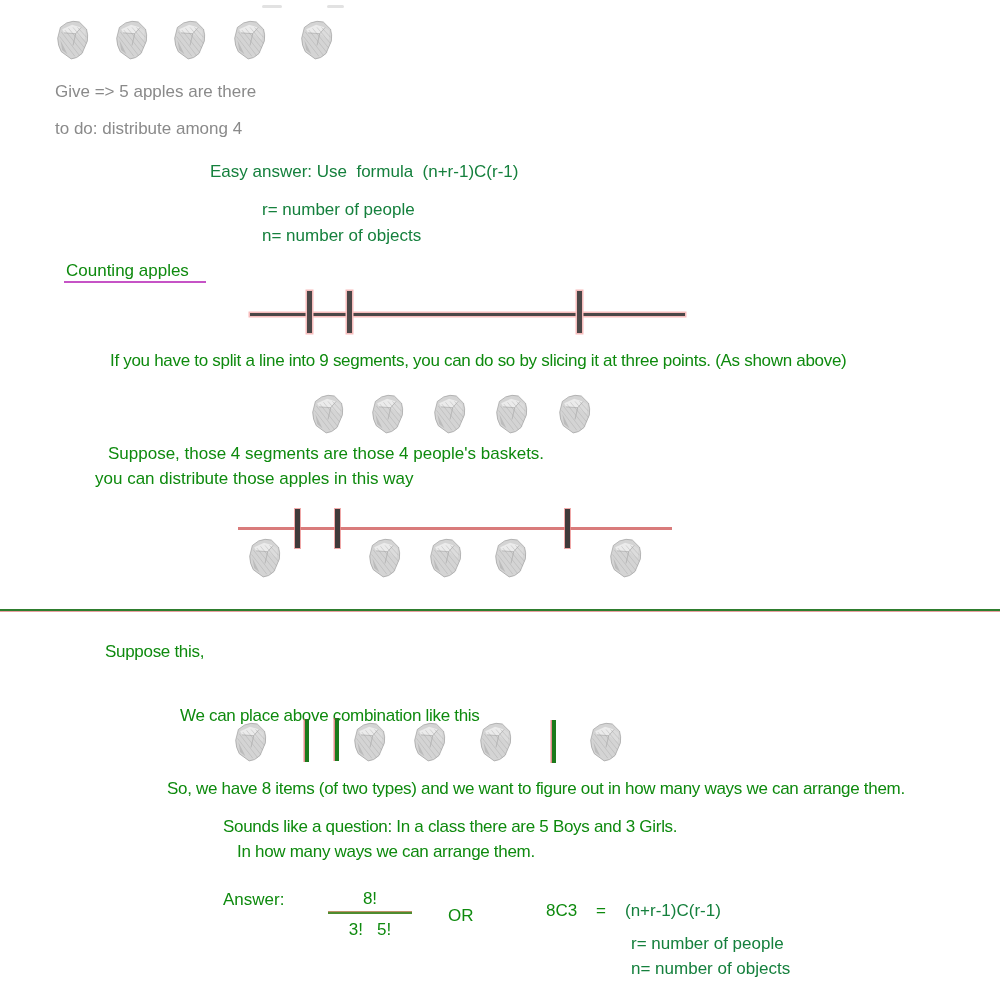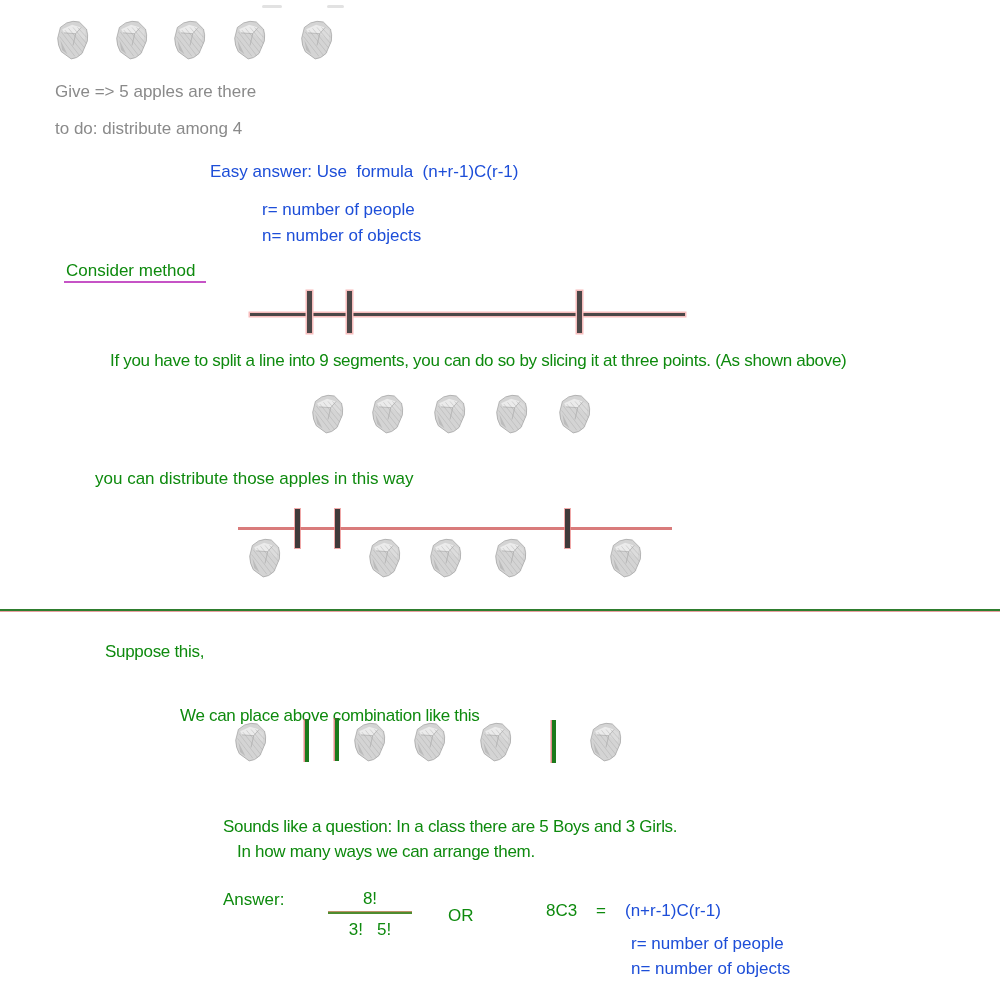--- a/index.html
+++ b/index.html
@@ -3,21 +3,21 @@
 <meta charset="utf-8">
 <style>
   html,body { margin:0; padding:0; background:#ffffff; }
   #canvas {
     position:relative; width:1000px; height:1000px; background:#ffffff;
     font-family:"Liberation Sans", sans-serif; overflow:hidden;
   }
   .txt { position:absolute; font-size:17px; line-height:1.15; white-space:nowrap; }
   .pre { white-space:pre; }
   .gray    { color:#8a8a8a; }
-  .magenta { color:#1d4ed8; }
+  .magenta { color:#15803d; }
   .green   { color:#0e8a0e; }
   .cond    { letter-spacing:-0.3px; }
 
   
   .apple { position:absolute; width:36px; height:42px; }
 
   
   .d1-h { position:absolute; height:3px; background:#4b4747; box-shadow:0 0 0 1.5px #f7bcbc; }
   .d1-t { position:absolute; width:5px; height:42px; background:#4b4747; box-shadow:0 0 0 1.5px #f7bcbc; }
 
@@ -78,21 +78,21 @@
       <use href="#apple-shape"></use>
     </svg>
 
   <div class="txt gray" style="left:55px; top:82px;">Give =&gt; 5 apples are there</div>
   <div class="txt gray" style="left:55px; top:119px;">to do: distribute among 4</div>
 
   <div class="txt magenta pre" style="left:210px; top:162px;">Easy answer: Use  formula  (n+r-1)C(r-1)</div>
   <div class="txt magenta" style="left:262px; top:200px;">r= number of people</div>
   <div class="txt magenta" style="left:262px; top:226px;">n= number of objects</div>
 
-  <div class="txt green" style="left:66px; top:261px;">Consider method</div>
+  <div class="txt green" style="left:66px; top:261px;">Counting apples</div>
   <div class="underline-mark" style="left:64px; top:281px; width:142px;"></div>
 
   <div class="d1-h" style="left:250px; top:313px; width:435px;"></div>
   <div class="d1-t" style="left:307px; top:291px;"></div>
   <div class="d1-t" style="left:347px; top:291px;"></div>
   <div class="d1-t" style="left:577px; top:291px;"></div>
 
   <div class="txt green cond" style="left:110px; top:351px;">If you have to split a line into 9 segments, you can do so by slicing it at three points. (As shown above)</div>
 
   <svg class="apple" style="left:310px; top:393px;" viewBox="0 0 40 44">
@@ -104,20 +104,21 @@
   <svg class="apple" style="left:432px; top:393px;" viewBox="0 0 40 44">
       <use href="#apple-shape"></use>
     </svg>
   <svg class="apple" style="left:494px; top:393px;" viewBox="0 0 40 44">
       <use href="#apple-shape"></use>
     </svg>
   <svg class="apple" style="left:557px; top:393px;" viewBox="0 0 40 44">
       <use href="#apple-shape"></use>
     </svg>
 
+  <div class="txt green" style="left:108px; top:444px;">Suppose, those 4 segments are those 4 people's baskets.</div>
   <div class="txt green" style="left:95px; top:469px;">you can distribute those apples in this way</div>
 
   <div class="d2-h" style="left:238px; top:527px; width:434px;"></div>
   <div class="d2-t" style="left:295px; top:509px;"></div>
   <div class="d2-t" style="left:335px; top:509px;"></div>
   <div class="d2-t" style="left:565px; top:509px;"></div>
   <svg class="apple" style="left:247px; top:537px;" viewBox="0 0 40 44">
       <use href="#apple-shape"></use>
     </svg>
   <svg class="apple" style="left:367px; top:537px;" viewBox="0 0 40 44">
@@ -150,20 +151,21 @@
       <use href="#apple-shape"></use>
     </svg>
   <svg class="apple" style="left:478px; top:721px;" viewBox="0 0 40 44">
       <use href="#apple-shape"></use>
     </svg>
   <div class="cbar" style="left:552px; top:720px;"></div>
   <svg class="apple" style="left:588px; top:721px;" viewBox="0 0 40 44">
       <use href="#apple-shape"></use>
     </svg>
 
+  <div class="txt green cond" style="left:167px; top:779px;">So, we have 8 items (of two types) and we want to figure out in how many ways we can arrange them.</div>
   <div class="txt green cond" style="left:223px; top:817px;">Sounds like a question: In a class there are 5 Boys and 3 Girls.</div>
   <div class="txt green cond" style="left:237px; top:842px;">In how many ways we can arrange them.</div>
 
   <div class="txt green" style="left:223px; top:890px;">Answer:</div>
   <div class="txt green frac-num" style="left:328px; top:889px; width:84px;">8!</div>
   <div class="fraction-line" style="left:328px; top:911px; width:84px;"></div>
   <div class="txt green frac-den pre" style="left:328px; top:920px; width:84px;">3!   5!</div>
   <div class="txt green" style="left:448px; top:906px;">OR</div>
   <div class="txt green" style="left:546px; top:901px;">8C3</div>
   <div class="txt green" style="left:596px; top:901px;">=</div>

